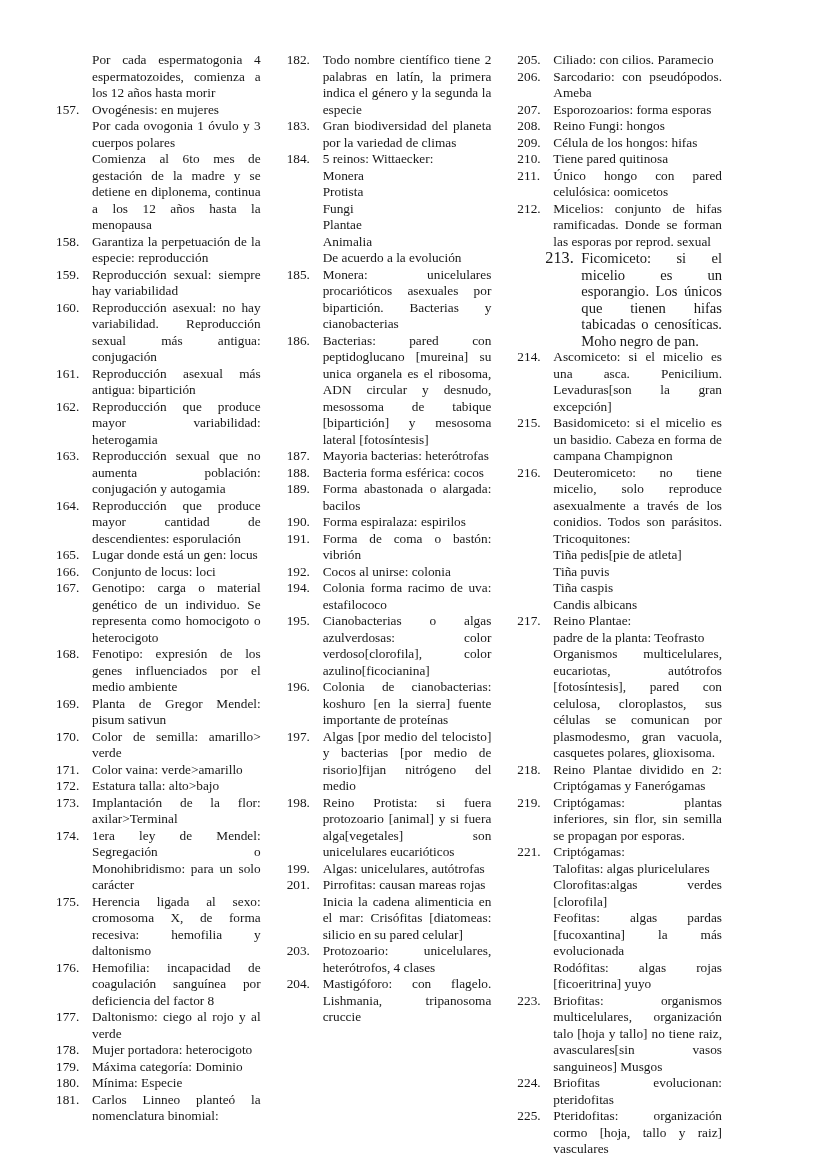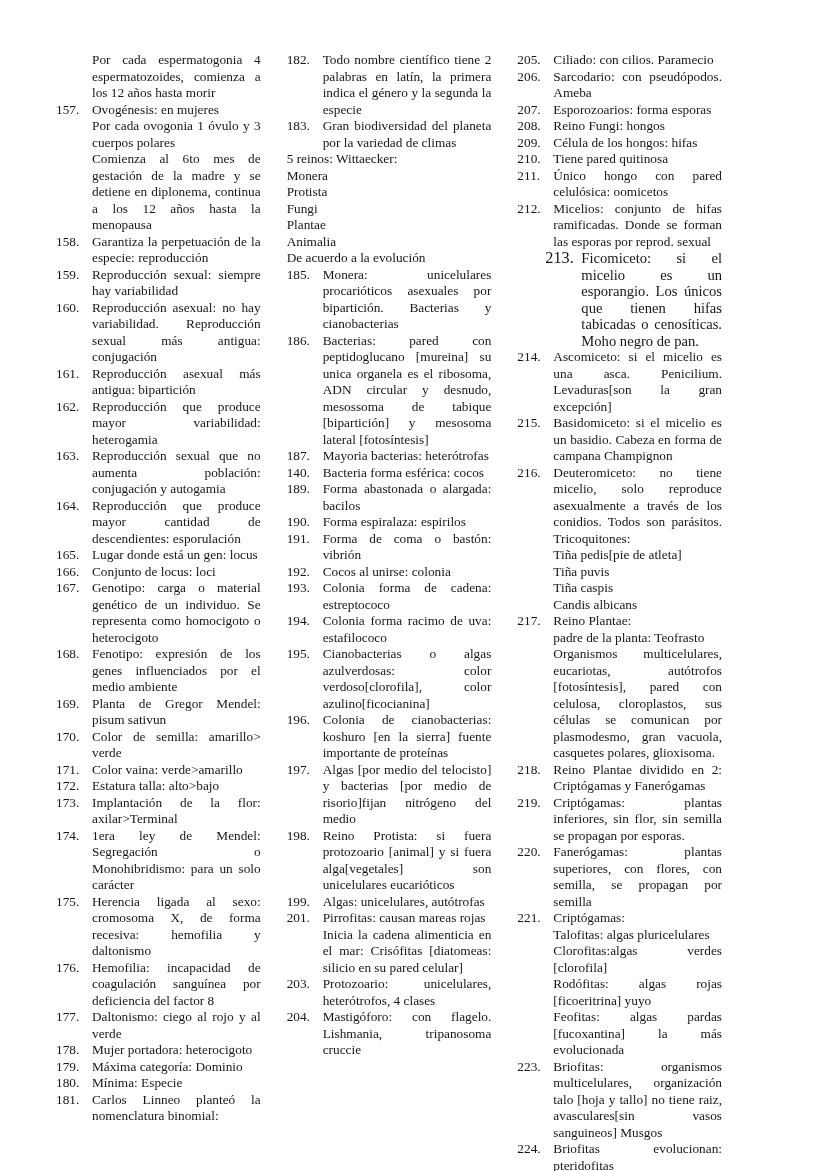--- a/index.html
+++ b/index.html
@@ -229,20 +229,21 @@
             <div class="line">Todo nombre científico tiene 2 palabras en latín, la primera indica el género y la segunda la especie</div>
           </div>
         </div>
         <div class="item">
           <div class="num">183.</div>
           <div class="text">
             <div class="line">Gran biodiversidad del planeta por la variedad de climas</div>
           </div>
         </div>
         <div class="item">
+          <div class="num">184.</div>
           <div class="text">
             <div class="line">5 reinos: Wittaecker:</div>
             <div class="line">Monera</div>
             <div class="line">Protista</div>
             <div class="line">Fungi</div>
             <div class="line">Plantae</div>
             <div class="line">Animalia</div>
             <div class="line">De acuerdo a la evolución</div>
           </div>
         </div>
@@ -258,21 +259,21 @@
             <div class="line">Bacterias: pared con peptidoglucano [mureina] su unica organela es el ribosoma, ADN circular y desnudo, mesossoma de tabique [bipartición] y mesosoma lateral [fotosíntesis]</div>
           </div>
         </div>
         <div class="item">
           <div class="num">187.</div>
           <div class="text">
             <div class="line">Mayoria bacterias: heterótrofas</div>
           </div>
         </div>
         <div class="item">
-          <div class="num">140.</div>
+          <div class="num">188.</div>
           <div class="text">
             <div class="line">Bacteria forma esférica: cocos</div>
           </div>
         </div>
         <div class="item">
           <div class="num">189.</div>
           <div class="text">
             <div class="line">Forma abastonada o alargada: bacilos</div>
           </div>
         </div>
@@ -285,26 +286,20 @@
         <div class="item">
           <div class="num">191.</div>
           <div class="text">
             <div class="line">Forma de coma o bastón: vibrión</div>
           </div>
         </div>
         <div class="item">
           <div class="num">192.</div>
           <div class="text">
             <div class="line">Cocos al unirse: colonia</div>
-          </div>
-        </div>
-        <div class="item">
-          <div class="num">193.</div>
-          <div class="text">
-            <div class="line">Colonia forma de cadena: estreptococo</div>
           </div>
         </div>
         <div class="item">
           <div class="num">194.</div>
           <div class="text">
             <div class="line">Colonia forma racimo de uva: estafilococo</div>
           </div>
         </div>
         <div class="item">
           <div class="num">195.</div>
@@ -447,33 +442,27 @@
             <div class="line">Reino Plantae dividido en 2: Criptógamas y Fanerógamas</div>
           </div>
         </div>
         <div class="item">
           <div class="num">219.</div>
           <div class="text">
             <div class="line">Criptógamas: plantas inferiores, sin flor, sin semilla se propagan por esporas.</div>
           </div>
         </div>
         <div class="item">
-          <div class="num">220.</div>
-          <div class="text">
-            <div class="line">Fanerógamas: plantas superiores, con flores, con semilla, se propagan por semilla</div>
-          </div>
-        </div>
-        <div class="item">
           <div class="num">221.</div>
           <div class="text">
             <div class="line">Criptógamas:</div>
             <div class="line">Talofitas: algas pluricelulares</div>
             <div class="line">Clorofitas:algas verdes [clorofila]</div>
+            <div class="line">Feofitas: algas pardas [fucoxantina] la más evolucionada</div>
             <div class="line">Rodófitas: algas rojas [ficoeritrina] yuyo</div>
-            <div class="line">Feofitas: algas pardas [fucoxantina] la más evolucionada</div>
           </div>
         </div>
         <div class="item">
           <div class="num">223.</div>
           <div class="text">
             <div class="line">Briofitas: organismos multicelulares, organización talo [hoja y tallo] no tiene raiz, avasculares[sin vasos sanguineos] Musgos</div>
           </div>
         </div>
         <div class="item">
           <div class="num">224.</div>

